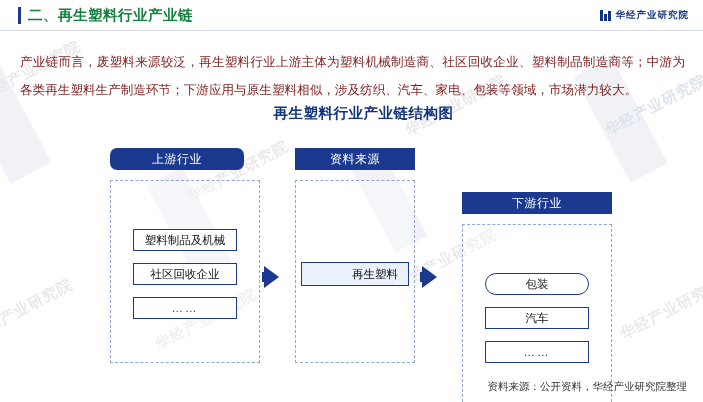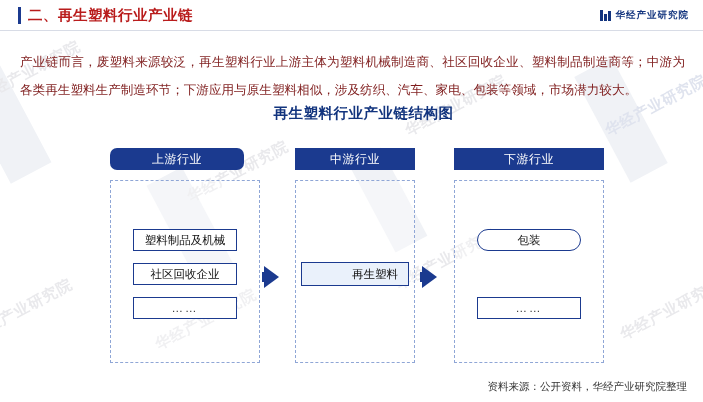--- a/index.html
+++ b/index.html
@@ -49,21 +49,21 @@
     position: absolute;
     left: 18px; top: 7px;
     width: 3px; height: 17px;
     background: #1b3a8f;
   }
   .h-title {
     position: absolute;
     left: 28px; top: 6px;
     font-size: 14.5px;
     font-weight: bold;
-    color: #b91c1c;
+    color: #15803d;
     letter-spacing: 0.5px;
   }
   .brand {
     position: absolute;
     right: 14px; top: 9px;
     display: flex;
     align-items: center;
     gap: 5px;
   }
   .brand-mark {
@@ -158,21 +158,21 @@
     padding-left: 40px;
   }
 
   
   #col-up { left: 0; width: 150px; }
   #col-up .col-head { width: 134px; border-radius: 7px; }
   #col-up .col-body { left: 0; width: 150px; height: 183px; }
   #col-mid { left: 185px; width: 120px; }
   #col-mid .col-head { width: 120px; }
   #col-mid .col-body { left: 0; width: 120px; height: 183px; }
-  #col-down { left: 344px; width: 162px; }
+  #col-down { left: 352px; width: 162px; margin-top: 44px; }
   #col-down .col-head { width: 150px; }
   #col-down .col-body { left: 0; width: 150px; height: 183px; }
 
   .arrow {
     position: absolute;
     top: 118px;
     width: 0; height: 0;
     border-top: 11px solid transparent;
     border-bottom: 11px solid transparent;
     border-left: 15px solid #1b3a8f;
@@ -240,31 +240,32 @@
       <div class="node" style="top:48px;">塑料制品及机械</div>
       <div class="node" style="top:82px;">社区回收企业</div>
       <div class="node dots" style="top:116px;">……</div>
     </div>
   </div>
 
   <div class="arrow-stem s1"></div>
   <div class="arrow a1"></div>
 
   <div class="col" id="col-mid">
-    <div class="col-head">中游行业</div>
+    <div class="col-head">资料来源</div>
     <div class="col-body">
       <div class="node mid" style="top:81px;">再生塑料</div>
     </div>
   </div>
 
   <div class="arrow-stem s2"></div>
   <div class="arrow a2"></div>
 
   <div class="col" id="col-down">
     <div class="col-head">下游行业</div>
     <div class="col-body">
       <div class="node" style="top:48px;border-radius:11px;">包装</div>
+      <div class="node" style="top:82px;">汽车</div>
       <div class="node dots" style="top:116px;">……</div>
     </div>
   </div>
 </div>
 
 <div class="source">资料来源：公开资料，华经产业研究院整理</div>
 
 </body></html>

